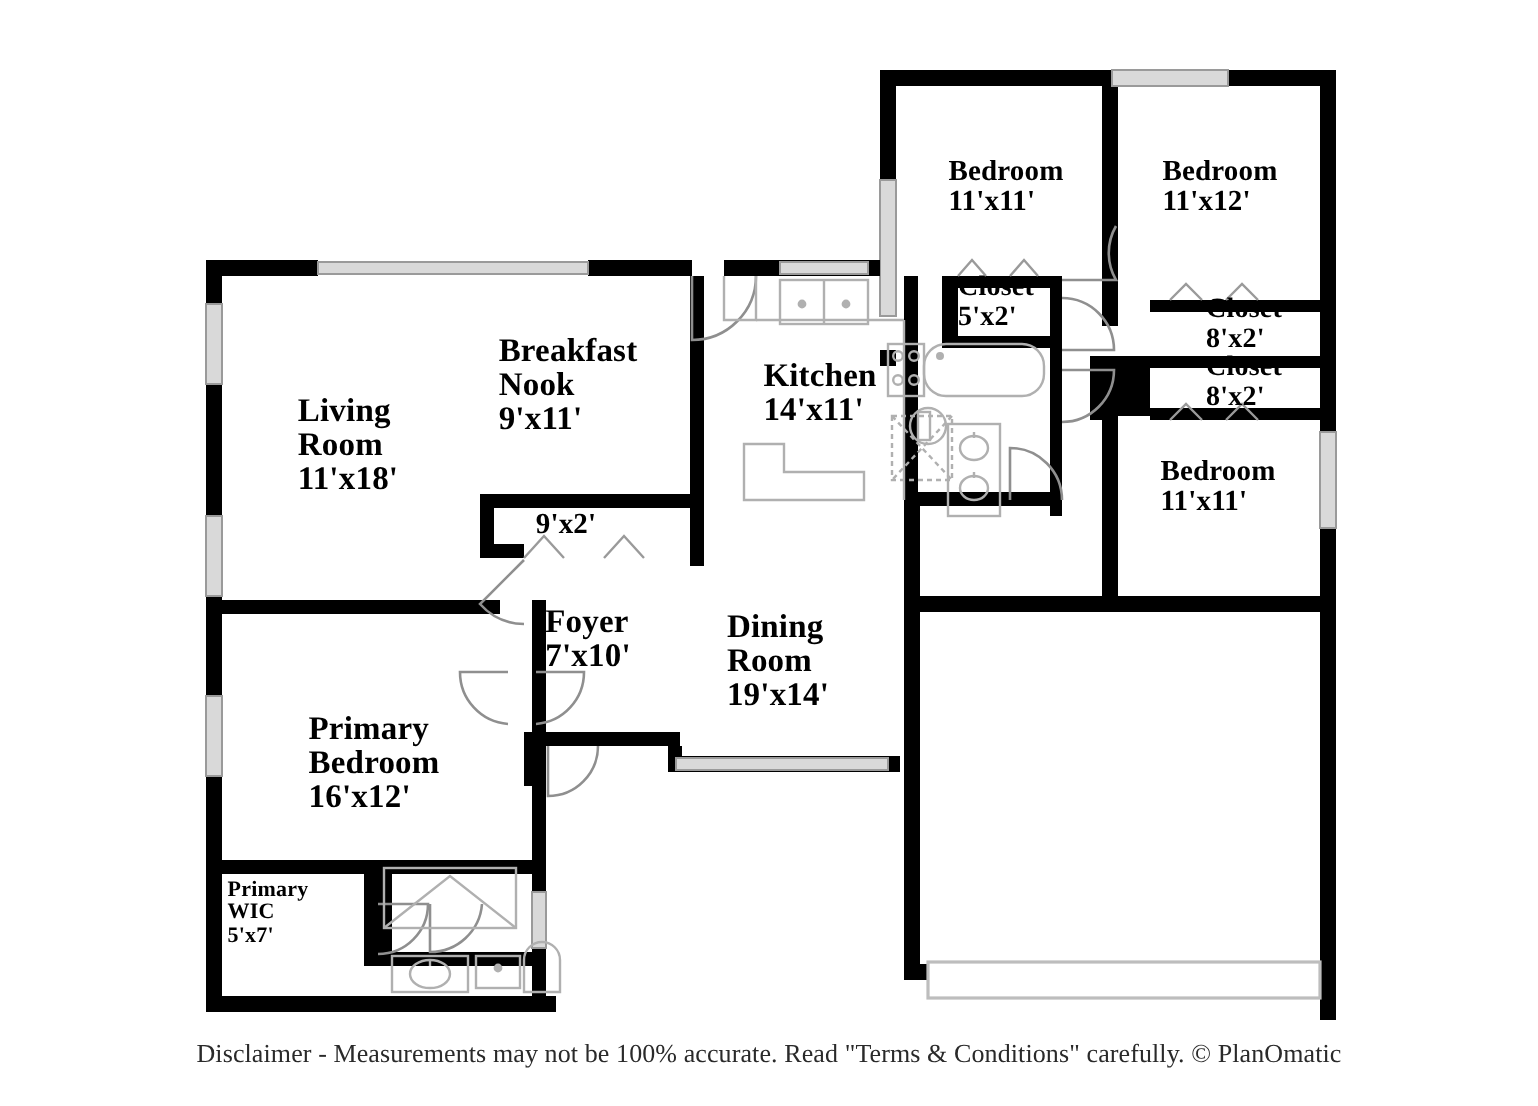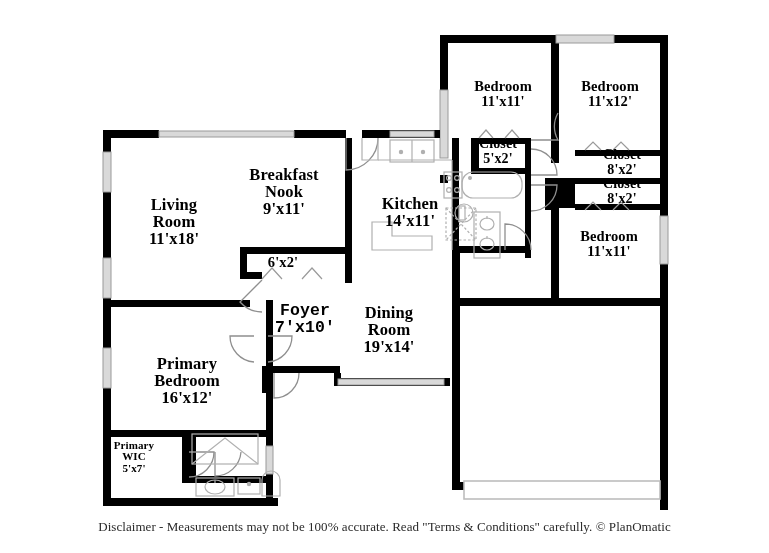--- a/index.html
+++ b/index.html
@@ -22,21 +22,20 @@
     position: absolute;
     left: 0;
     top: 0;
     width: 769px;
     height: 553px;
     display: block;
   }
   
   .room-label {
     position: absolute;
-    text-align: center;
     font-family: "Liberation Serif", serif;
     font-weight: bold;
     color: #000000;
     line-height: 1.04;
     letter-spacing: 0.1px;
     white-space: pre-line;
     transform: translate(-50%, -50%);
     pointer-events: none;
   }
   .room-label.big   { font-size: 16.5px; }
@@ -250,36 +249,36 @@
       <path d="M262 480 a9 9 0 0 1 18 0 l0 16 l-18 0 Z"></path>
     </g>
   </svg>
 
   <div class="room-label big" style="left:174px; top:222px;">Living
 Room
 11'x18'</div>
   <div class="room-label big" style="left:284px; top:192px;">Breakfast
 Nook
 9'x11'</div>
-  <div class="room-label big" style="left:410px; top:212px;">Kitchen
+  <div class="room-label big" style="left:410px; top:196px;">Kitchen
 14'x11'</div>
   <div class="room-label mid" style="left:503px; top:94px;">Bedroom
 11'x11'</div>
   <div class="room-label mid" style="left:610px; top:94px;">Bedroom
 11'x12'</div>
   <div class="room-label mid" style="left:609px; top:244px;">Bedroom
 11'x11'</div>
   <div class="room-label tiny" style="left:498px; top:152px;">Closet
 5'x2'</div>
   <div class="room-label tiny" style="left:622px; top:163px;">Closet
 8'x2'</div>
   <div class="room-label tiny" style="left:622px; top:192px;">Closet
 8'x2'</div>
-  <div class="room-label mid" style="left:283px; top:263px;">6'x2'</div>
-  <div class="room-label big" style="left:305px; top:319px;font-family:Liberation Mono, monospace;">Foyer
+  <div class="room-label mid" style="left:283px; top:263px;">9'x2'</div>
+  <div class="room-label big" style="left:294px; top:319px;">Foyer
 7'x10'</div>
   <div class="room-label big" style="left:389px; top:330px;">Dining
 Room
 19'x14'</div>
   <div class="room-label big" style="left:187px; top:381px;">Primary
 Bedroom
 16'x12'</div>
   <div class="room-label small" style="left:134px; top:457px;">Primary
 WIC
 5'x7'</div>

